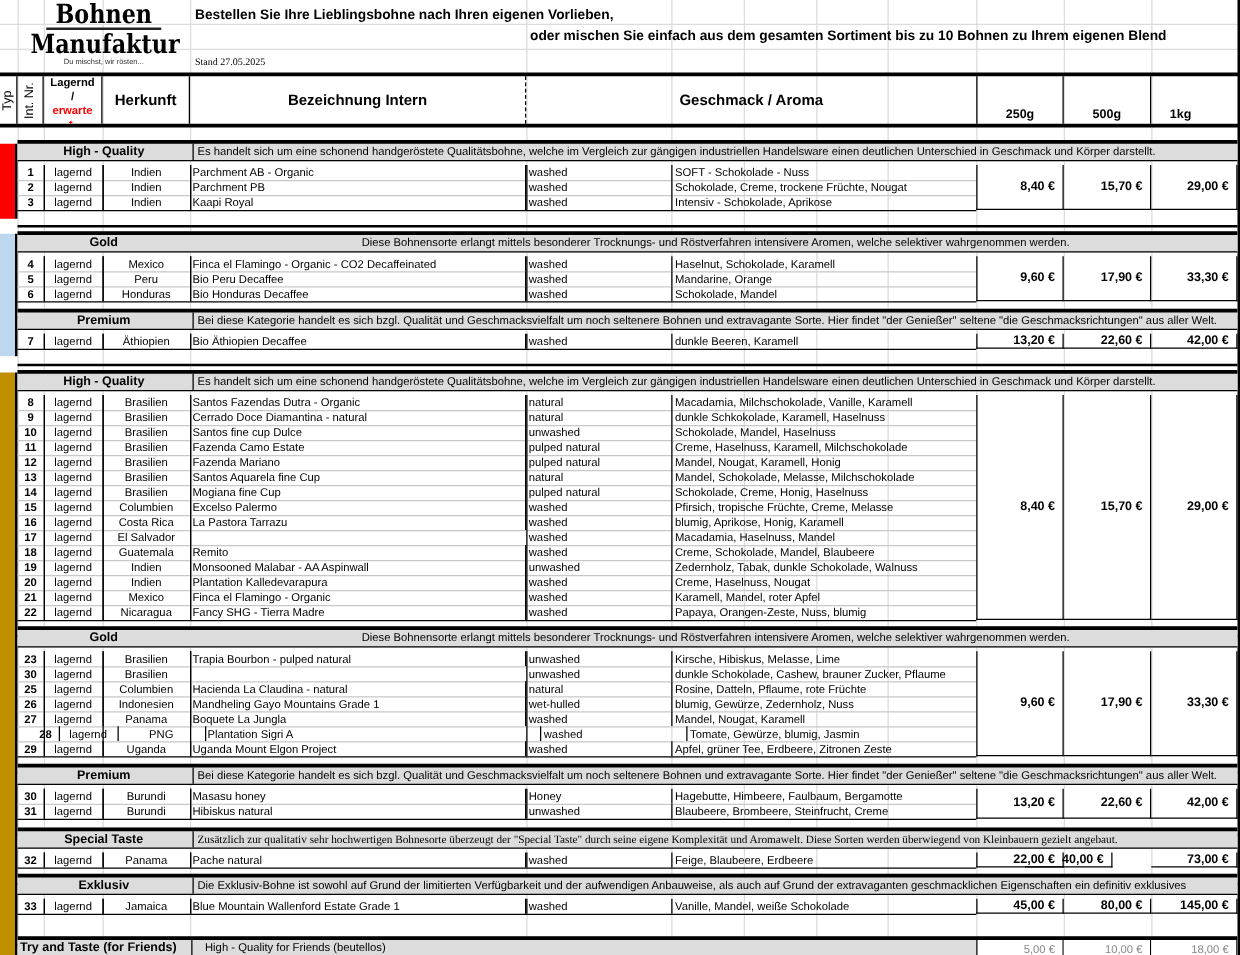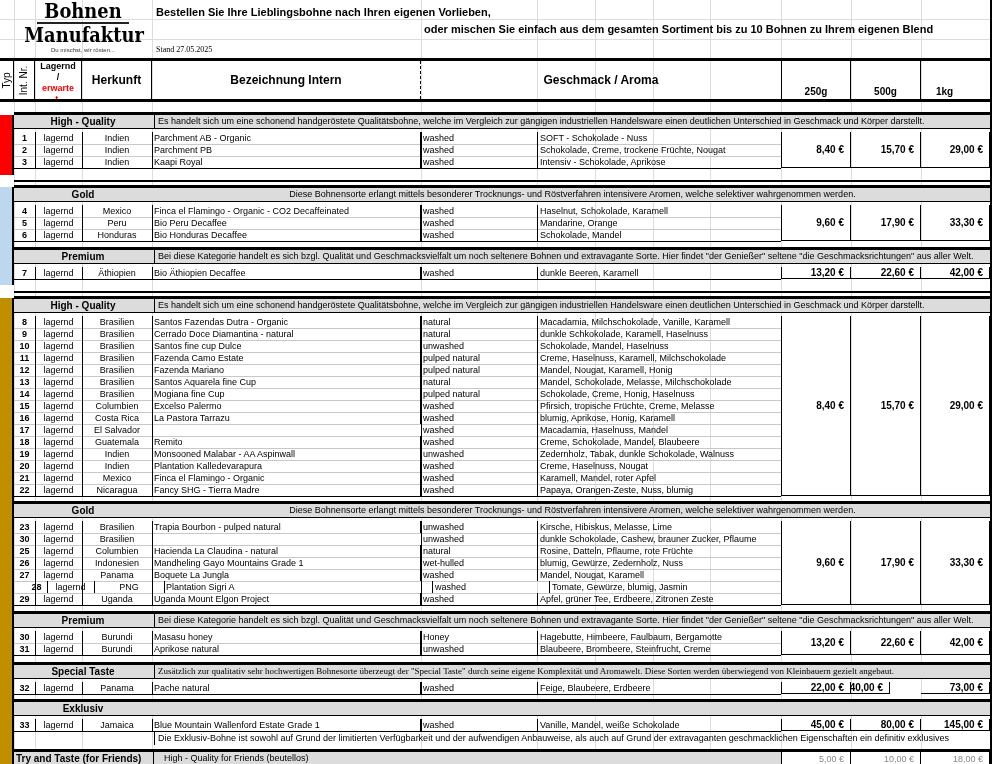--- a/index.html
+++ b/index.html
@@ -436,21 +436,21 @@
         <div class="c-her">Burundi</div>
         <div class="c-bez">Masasu honey</div>
         <div class="c-proc">Honey</div>
         <div class="c-aroma">Hagebutte, Himbeere, Faulbaum, Bergamotte</div>
       </div>
       <div class="rowline" style="top: 32px; background: rgb(200, 200, 200);"></div>
       <div class="row" style="left: 0px; top: 32px; width: 767px;">
         <div class="c-nr">31</div>
         <div class="c-lag">lagernd</div>
         <div class="c-her">Burundi</div>
-        <div class="c-bez">Aprikose natural</div>
+        <div class="c-bez">Hibiskus natural</div>
         <div class="c-proc">unwashed</div>
         <div class="c-aroma">Blaubeere, Brombeere, Steinfrucht, Creme</div>
       </div>
       <div class="rowline" style="top: 44px; background: rgb(0, 0, 0);"></div>
       <div class="vline" style="left: 21px; top: 20px; height: 24px;"></div>
       <div class="vline" style="left: 68px; top: 20px; height: 24px;"></div>
       <div class="vline" style="left: 138px; top: 20px; height: 24px;"></div>
       <div class="vline" style="left: 407px; top: 20px; height: 24px;"></div>
       <div class="price" style="left: 767px; top: 20px; width: 70px; height: 24px; border-left: 1px solid rgb(0, 0, 0); border-bottom: 1px solid rgb(0, 0, 0);">13,20 €</div>
       <div class="price" style="left: 837px; top: 20px; width: 70px; height: 24px; border-left: none; border-bottom: 1px solid rgb(0, 0, 0);">22,60 €</div>
@@ -476,21 +476,21 @@
       <div class="vline" style="left: 138px; top: 20px; height: 12px;"></div>
       <div class="vline" style="left: 407px; top: 20px; height: 12px;"></div>
       <div class="price" style="left: 767px; top: 20px; width: 70px; height: 12px; border-left: 1px solid rgb(0, 0, 0); border-bottom: 1px solid rgb(0, 0, 0);">22,00 €</div>
       <div class="price" style="left: 806px; top: 20px; width: 70px; height: 12px; border-left: none; border-bottom: 1px solid rgb(0, 0, 0);">40,00 €</div>
       <div class="price" style="left: 907px; top: 20px; width: 69px; height: 12px; border-left: none; border-bottom: 1px solid rgb(0, 0, 0);">73,00 €</div>
       <div class="hline" style="left: 0px; top: 44px; width: 976px; height: 2px;"></div>
     </div>
     <div class="sec" style="top: 699px; height: 56px;">
       <div class="sec-title" style="left: 0px; top: 0px; width: 976px;">
         <div class="name" style="width: 138px;">Exklusiv</div>
-        <div class="desc" style="left: 140px; width: 834px; text-align: left; border-left: 1px solid rgb(0, 0, 0); padding-left: 3px; box-sizing: border-box; margin-top: 30px;">Die Exklusiv-Bohne ist sowohl auf Grund der limitierten Verfügbarkeit und der aufwendigen Anbauweise, als auch auf Grund der extravaganten geschmacklichen Eigenschaften ein definitiv exklusives</div>
+        <div class="desc" style="left: 140px; width: 834px; text-align: left; border-left: 1px solid rgb(0, 0, 0); padding-left: 3px; box-sizing: border-box;">Die Exklusiv-Bohne ist sowohl auf Grund der limitierten Verfügbarkeit und der aufwendigen Anbauweise, als auch auf Grund der extravaganten geschmacklichen Eigenschaften ein definitiv exklusives</div>
       </div>
       <div class="row" style="left: 0px; top: 20px; width: 767px;">
         <div class="c-nr">33</div>
         <div class="c-lag">lagernd</div>
         <div class="c-her">Jamaica</div>
         <div class="c-bez">Blue Mountain Wallenford Estate Grade 1</div>
         <div class="c-proc">washed</div>
         <div class="c-aroma">Vanille, Mandel, weiße Schokolade</div>
       </div>
       <div class="rowline" style="top: 32px; background: rgb(0, 0, 0);"></div>

